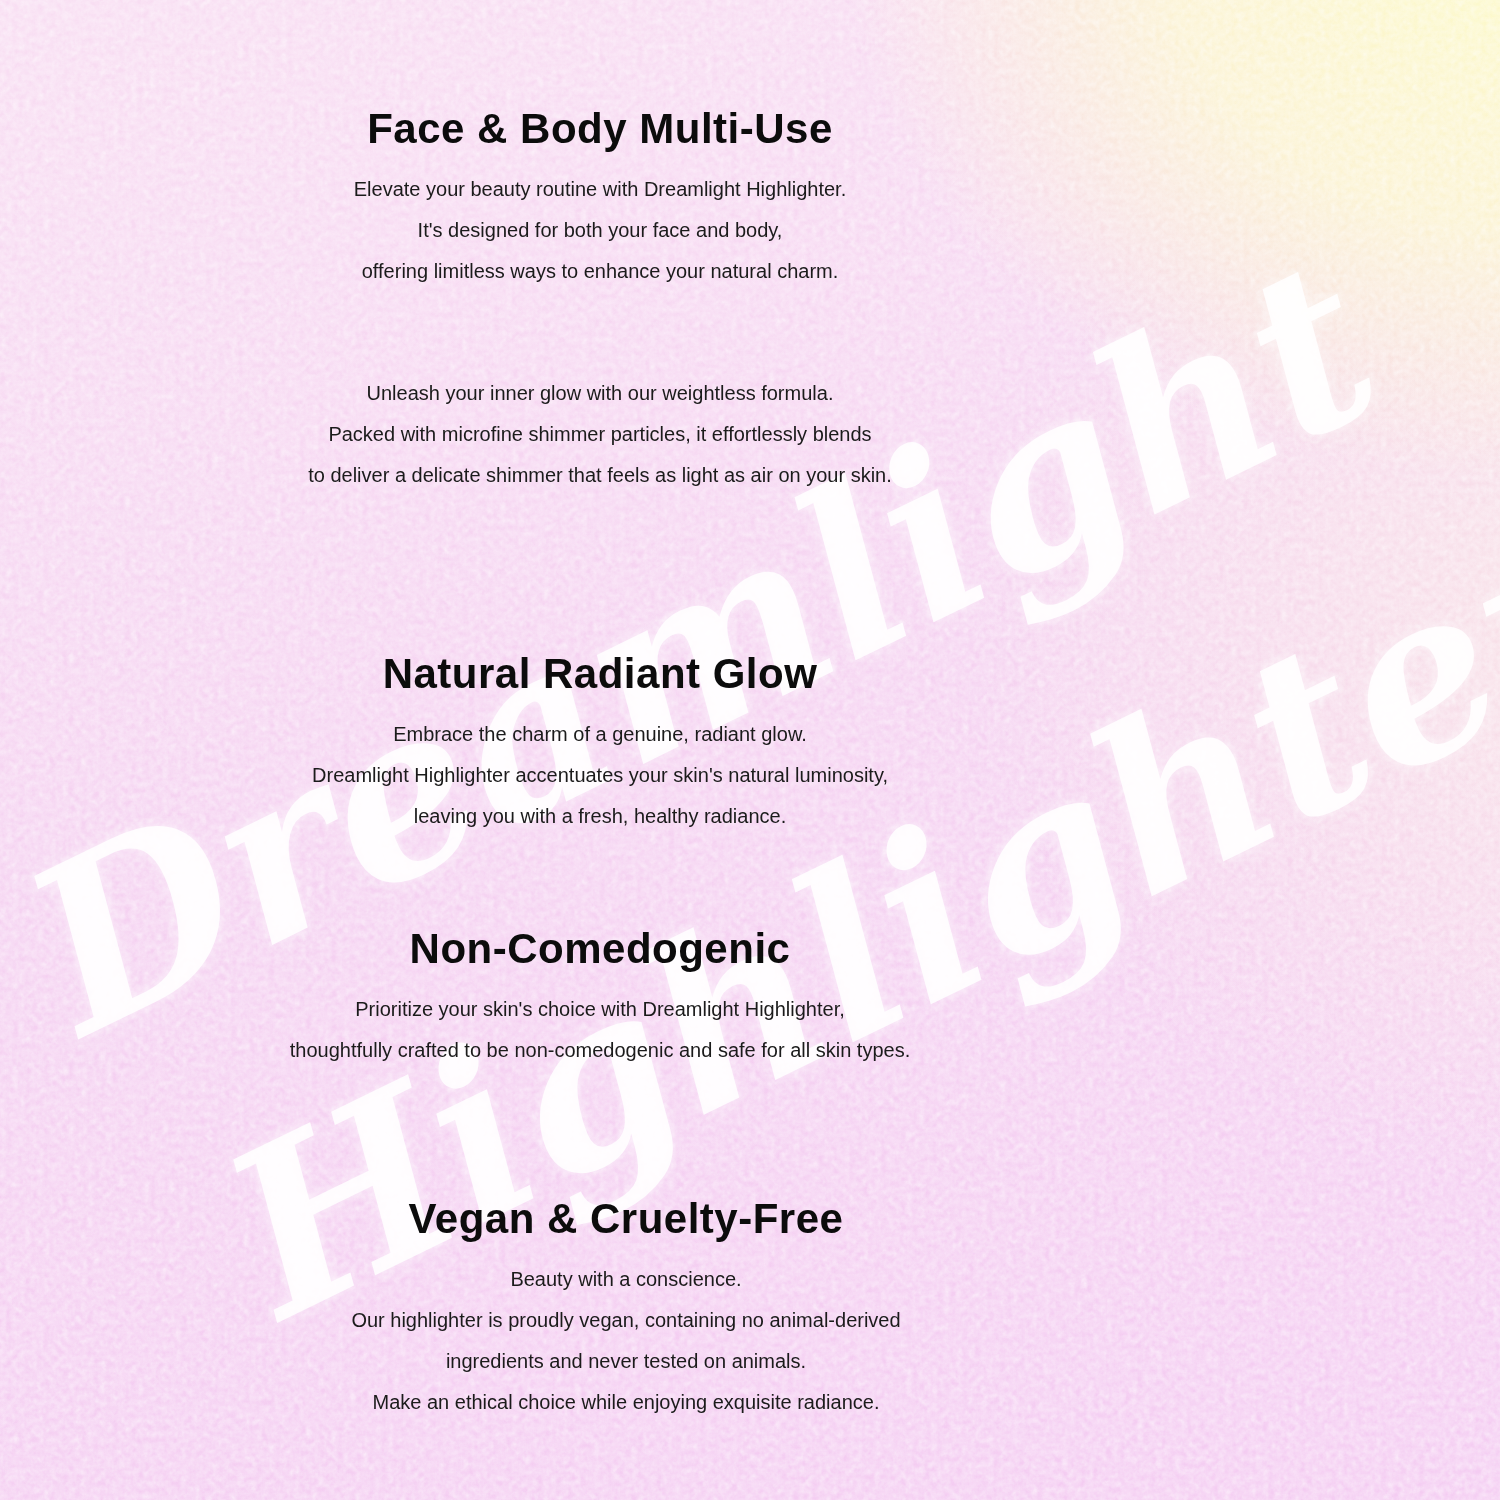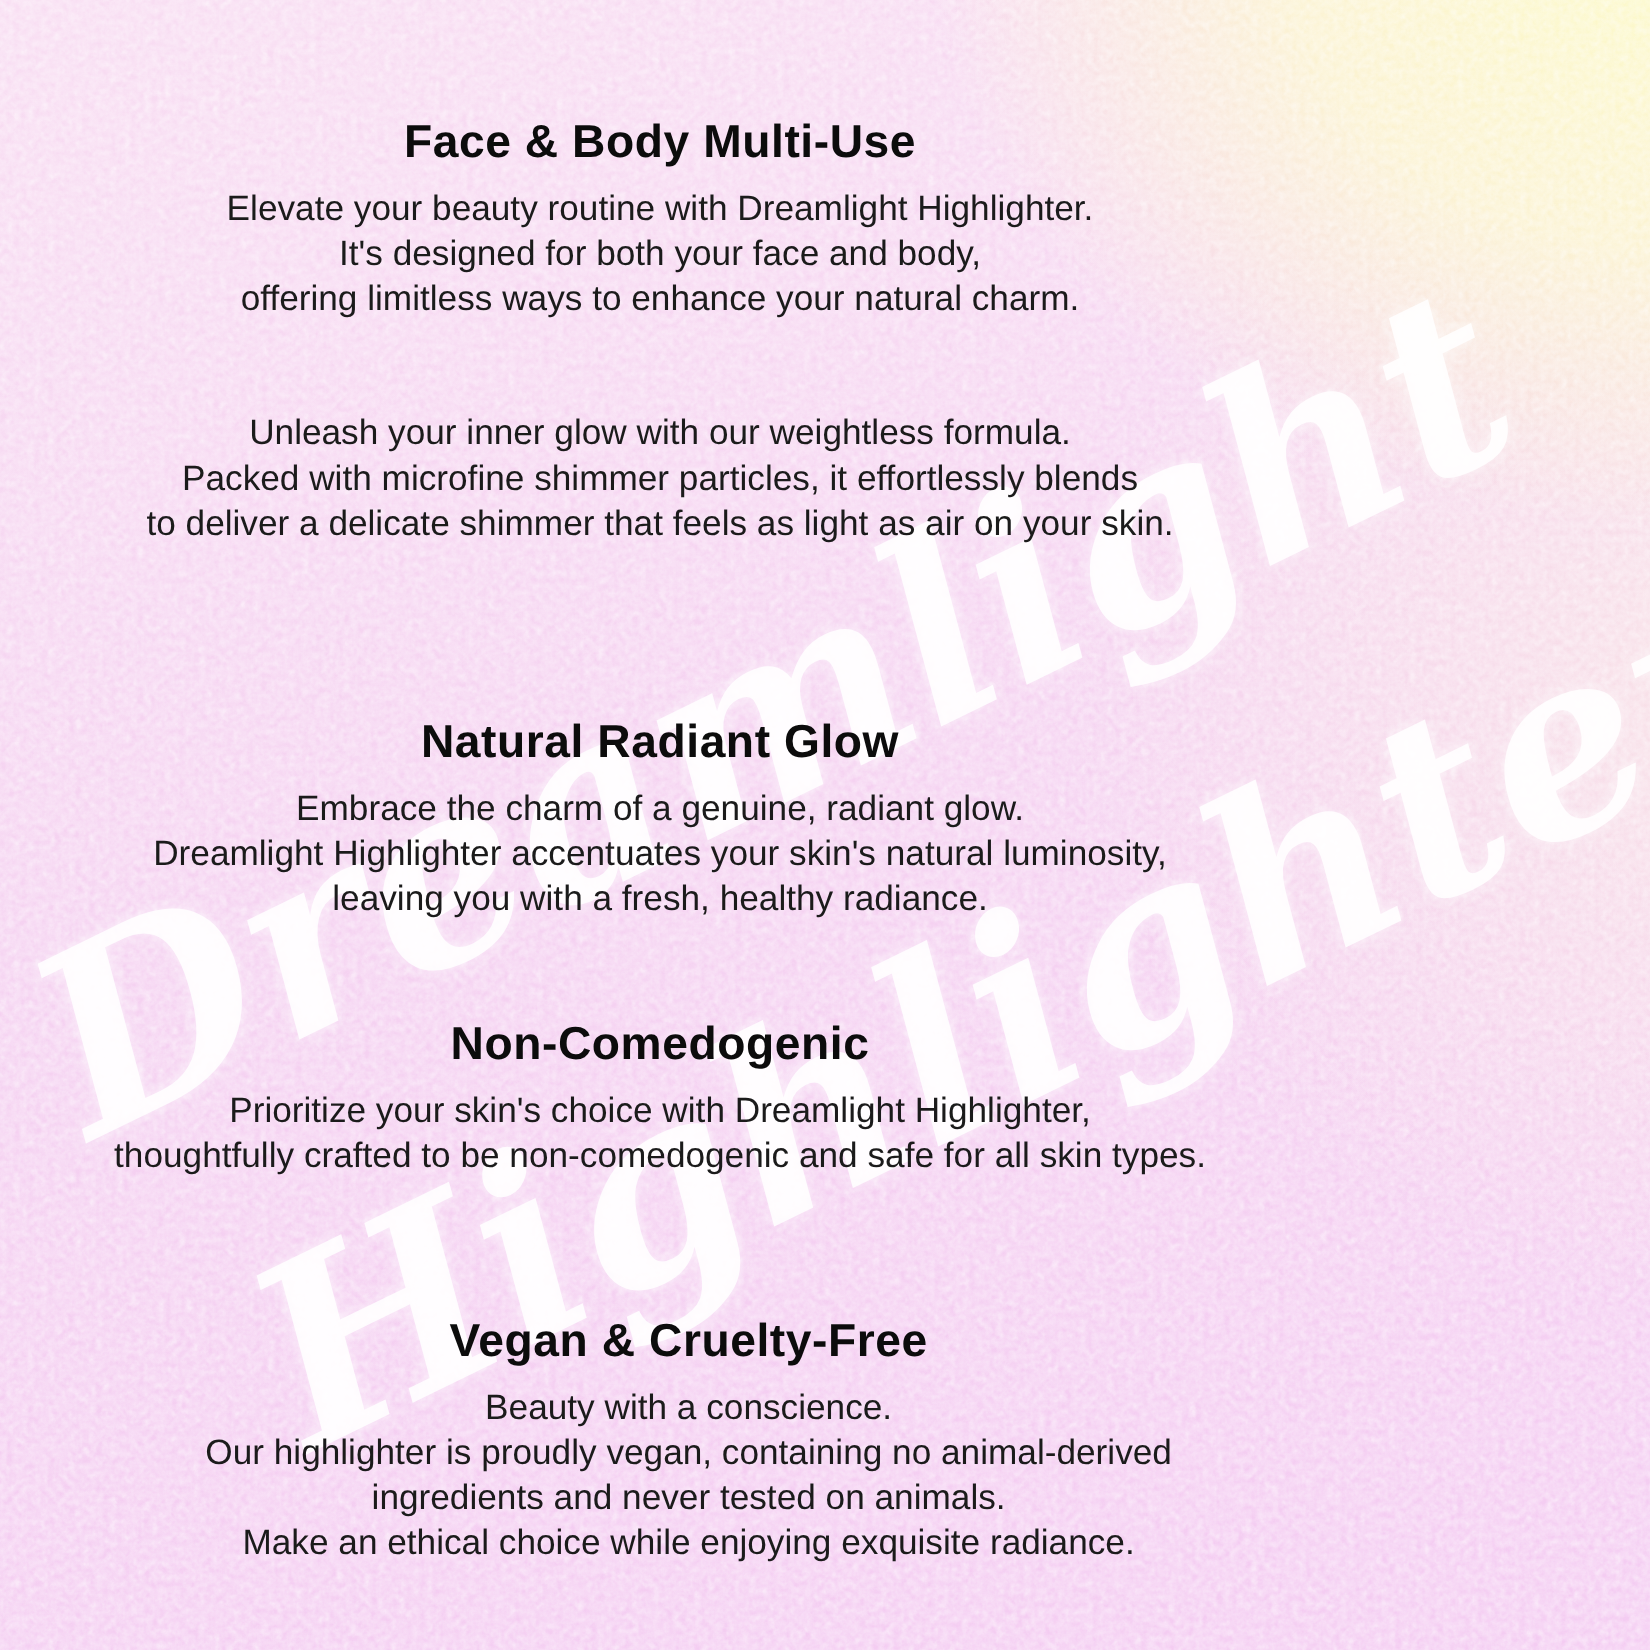--- a/index.html
+++ b/index.html
@@ -64,21 +64,21 @@
   .feature h2 {
     margin: 0 0 14px 0;
     font-size: 42px;
     line-height: 52px;
     font-weight: 900;
     letter-spacing: 0.5px;
     color: #0c0c0c;
   }
   .feature p {
     margin: 0;
-    font-size: 32px;
+    font-size: 20px;
     line-height: 41px;
     font-weight: 400;
     color: #1b1b1b;
   }
   .s1 { top: 103px; }
   .s2 { top: 373px; }
   .s3 { top: 648px; }
   .s4 { top: 923px; }
   .s5 { top: 1193px; padding-left: 26px; }
 </style>

